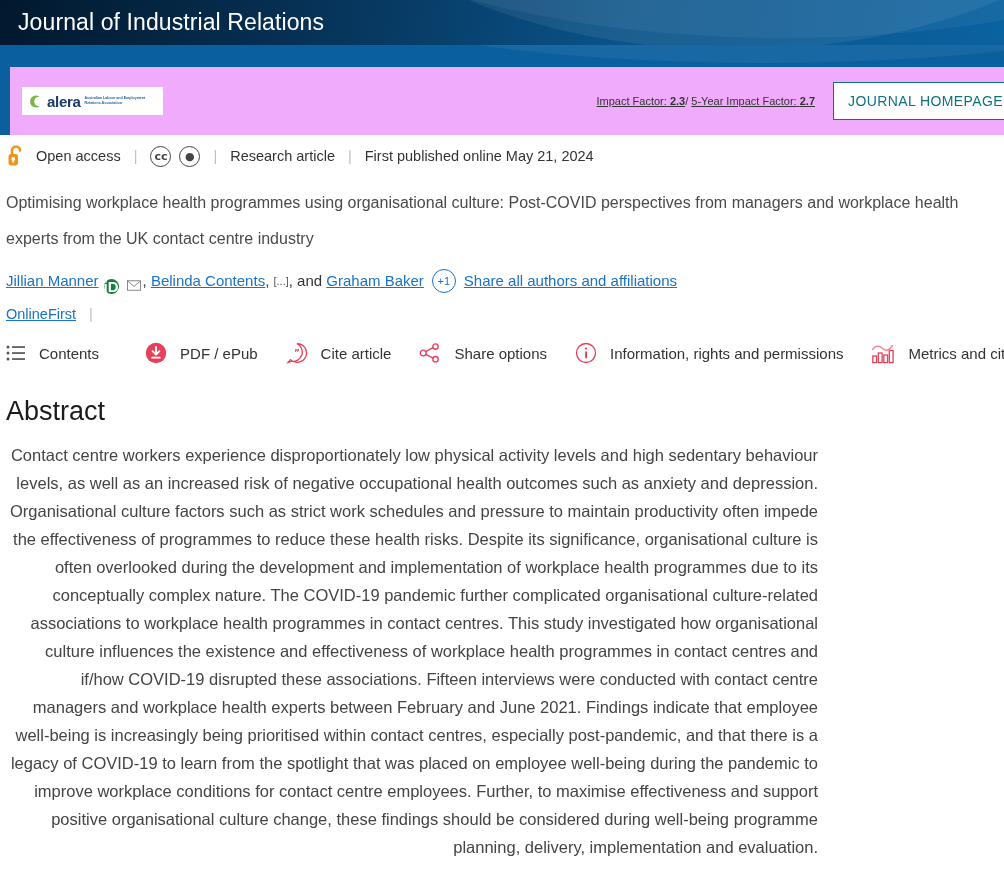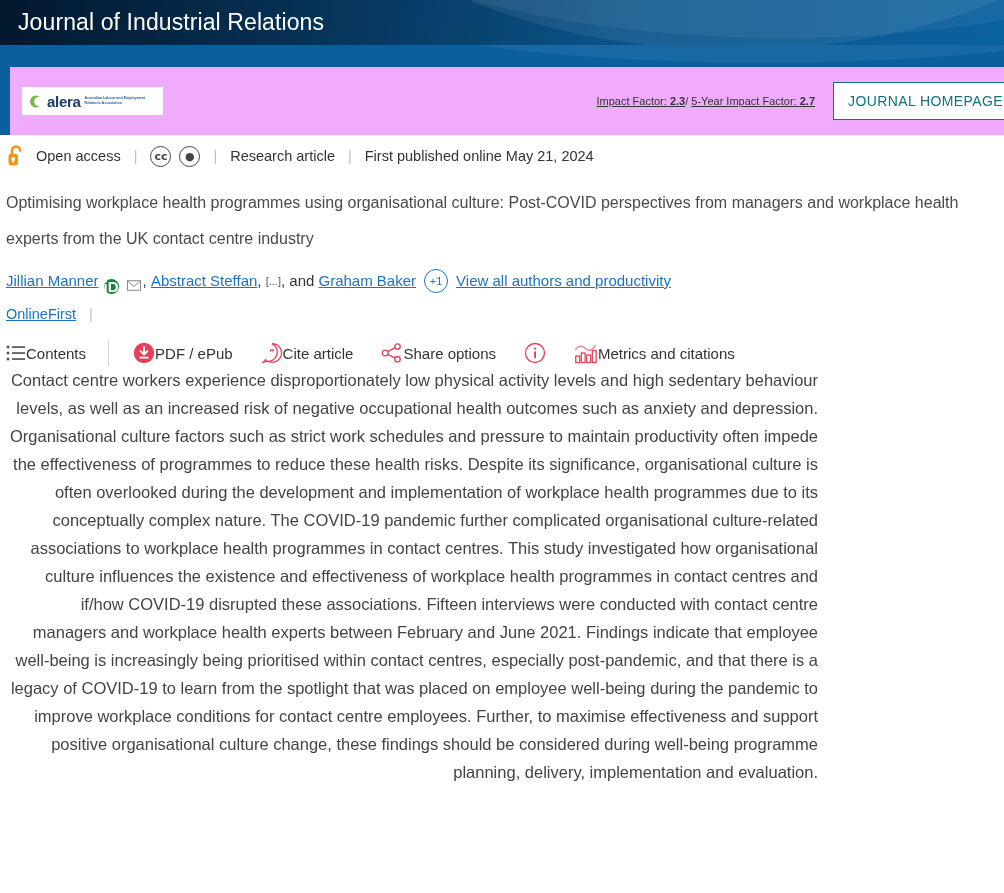--- a/index.html
+++ b/index.html
@@ -242,21 +242,21 @@
     display: flex;
     align-items: center;
     margin: 18px 0 0 2px;
     font-size: 15px;
     color: #333333;
     white-space: nowrap;
   }
   .tool {
     display: flex;
     align-items: center;
-    gap: 0;
+    gap: 13px;
     margin-right: 28px;
   }
   .tool:first-child { margin-right: 0; }
   .tool-sep {
     width: 1px;
     height: 26px;
     background: #d6d6d6;
     margin: 0 24px 0 22px;
   }
 
@@ -335,28 +335,28 @@
   <div class="authors">
     <a href="#">Jillian Manner</a>
     <span class="orcid">iD</span>
     <span class="mail-icon">
       <svg viewBox="0 0 16 12" width="14" height="11">
         <rect x="0.6" y="0.6" width="14.8" height="10.8" fill="none" stroke="#777" stroke-width="1"></rect>
         <path d="M0.6 0.8 L8 7 L15.4 0.8" fill="none" stroke="#777" stroke-width="1"></path>
       </svg>
     </span>
     <span>,&nbsp;</span>
-    <a href="#">Abstract Steffan</a>
+    <a href="#">Belinda Contents</a>
     <span>,&nbsp;</span>
     <span style="font-size:11px;color:#555;">[...]</span>
     <span>, and</span>
     <span>&nbsp;</span>
     <a href="#">Graham Baker</a>
     <span class="plus-badge">+1</span>
-    <a href="#">View all authors and productivity</a>
+    <a href="#">Share all authors and affiliations</a>
   </div>
 
   <div class="doi-row">
     <a href="#">OnlineFirst</a>
     <span class="meta-sep">|</span>
   </div>
 
   <div class="toolbar">
 
     <div class="tool">
@@ -399,29 +399,31 @@
       </svg>
       <span>Share options</span>
     </div>
 
     <div class="tool">
       <svg width="22" height="22" viewBox="0 0 22 22">
         <circle cx="11" cy="11" r="9.5" fill="none" stroke="#e6405a" stroke-width="1.3"></circle>
         <circle cx="11" cy="6.6" r="1.15" fill="#e6405a"></circle>
         <rect x="10.1" y="9.2" width="1.9" height="7.3" rx="0.9" fill="#e6405a"></rect>
       </svg>
+      <span>Information, rights and permissions</span>
     </div>
 
     <div class="tool">
       <svg width="24" height="22" viewBox="0 0 24 22">
         <path d="M1.5 7.5 Q6 1.5 11.5 6.5 Q16.5 11 21.5 3.5" fill="none" stroke="#f08a9c" stroke-width="1.5" stroke-linecap="round"></path>
         <rect x="1.8" y="14" width="3.8" height="6.6" fill="none" stroke="#e6405a" stroke-width="1.3"></rect>
         <rect x="7.3" y="11" width="3.8" height="9.6" fill="none" stroke="#e6405a" stroke-width="1.3"></rect>
         <rect x="12.8" y="13" width="3.8" height="7.6" fill="none" stroke="#e6405a" stroke-width="1.3"></rect>
         <rect x="18.3" y="8.5" width="3.8" height="12.1" fill="none" stroke="#e6405a" stroke-width="1.3"></rect>
       </svg>
       <span>Metrics and citations</span>
     </div>
   </div>
 
+  <h2 class="abstract-h">Abstract</h2>
   <p class="abstract-p">Contact centre workers experience disproportionately low physical activity levels and high sedentary behaviour levels, as well as an increased risk of negative occupational health outcomes such as anxiety and depression. Organisational culture factors such as strict work schedules and pressure to maintain productivity often impede the effectiveness of programmes to reduce these health risks. Despite its significance, organisational culture is often overlooked during the development and implementation of workplace health programmes due to its conceptually complex nature. The COVID-19 pandemic further complicated organisational culture-related associations to workplace health programmes in contact centres. This study investigated how organisational culture influences the existence and effectiveness of workplace health programmes in contact centres and if/how COVID-19 disrupted these associations. Fifteen interviews were conducted with contact centre managers and workplace health experts between February and June 2021. Findings indicate that employee well-being is increasingly being prioritised within contact centres, especially post-pandemic, and that there is a legacy of COVID-19 to learn from the spotlight that was placed on employee well-being during the pandemic to improve workplace conditions for contact centre employees. Further, to maximise effectiveness and support positive organisational culture change, these findings should be considered during well-being programme planning, delivery, implementation and evaluation.</p>
 
 </div>
 
 </body></html>

